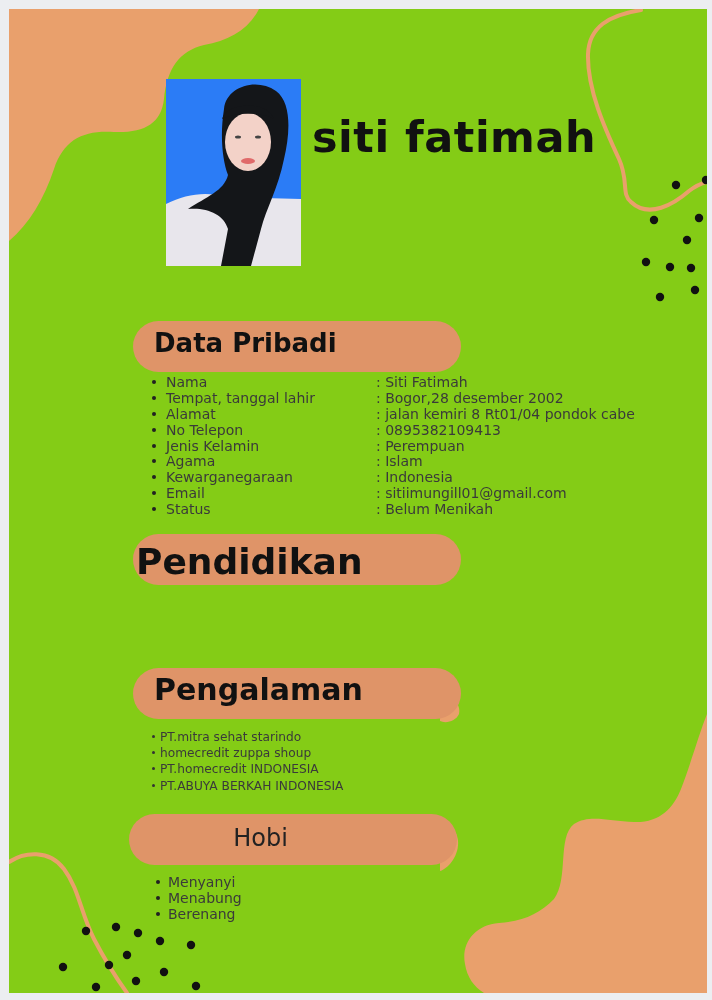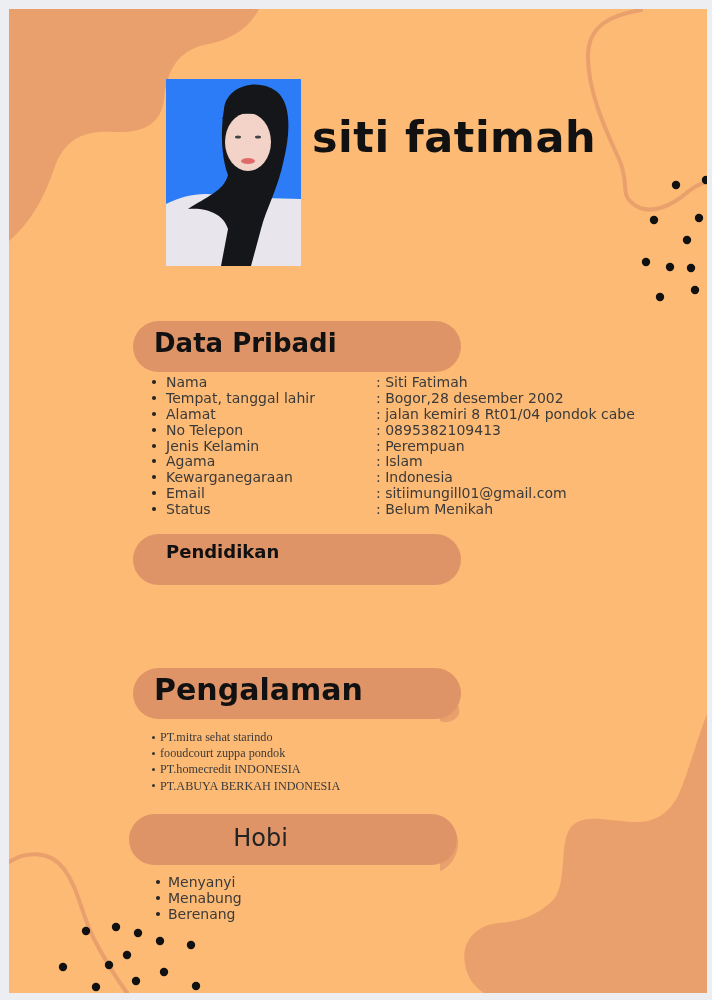--- a/index.html
+++ b/index.html
@@ -1,17 +1,17 @@
 <!DOCTYPE html>
 <html><head>
 <meta charset="utf-8">
 <style>
   html, body { margin:0; padding:0; }
   body { width:712px; height:1000px; background:#eceef1; position:relative; overflow:hidden; font-family:"DejaVu Sans", sans-serif; }
-  .page { position:absolute; left:9px; top:9px; width:698px; height:984px; background:#fdba74; overflow:hidden; }
+  .page { position:absolute; left:9px; top:9px; width:698px; height:984px; background:#84cc16; overflow:hidden; }
   .deco { position:absolute; left:0; top:0; width:698px; height:984px; }
   .photo { position:absolute; left:157px; top:70px; width:135px; height:187px; background:#2b7cf6; overflow:hidden; }
   .title { position:absolute; left:303px; top:103px; font-family:"DejaVu Sans", sans-serif; font-weight:bold; font-size:43px; color:#111; letter-spacing:0.5px; white-space:nowrap; }
   .pill { position:absolute; background:#df9468; border-radius:26px; }
   .pill-title { position:absolute; font-family:"DejaVu Sans", sans-serif; font-weight:bold; color:#111; white-space:nowrap; }
   .list { position:absolute; margin:0; padding:0; list-style:none; font-family:"DejaVu Sans", sans-serif; font-size:14px; color:#3a3a3a; }
   .list li { position:relative; height:15.9px; line-height:15.9px; white-space:nowrap; }
   .bullet { display:inline-block; width:4px; height:4px; border-radius:50%; background:#222; vertical-align:middle; margin-right:10px; position:relative; top:-1px; }
   .small-bullet { display:inline-block; width:3px; height:3px; border-radius:50%; background:#333; vertical-align:middle; margin-right:5px; position:relative; top:-1px; }
   .val { position:absolute; left:224px; top:0; }
@@ -91,29 +91,29 @@
     <li><span class="bullet"></span><span>Alamat</span><span class="val">: jalan kemiri 8 Rt01/04 pondok cabe</span></li>
     <li><span class="bullet"></span><span>No Telepon</span><span class="val">: 0895382109413</span></li>
     <li><span class="bullet"></span><span>Jenis Kelamin</span><span class="val">: Perempuan</span></li>
     <li><span class="bullet"></span><span>Agama</span><span class="val">: Islam</span></li>
     <li><span class="bullet"></span><span>Kewarganegaraan</span><span class="val">: Indonesia</span></li>
     <li><span class="bullet"></span><span>Email</span><span class="val">: sitiimungill01@gmail.com</span></li>
     <li><span class="bullet"></span><span>Status</span><span class="val">: Belum Menikah</span></li>
   </ul>
 
   <div class="pill" style="left:124px; top:525px; width:328px; height:51px;"></div>
-  <div class="pill-title" style="left:157px; top:532px; font-size:18px;">Pendidikan</div>
+  <div class="pill-title" style="left:127px; top:532px; font-size:36px;">Pendidikan</div>
 
 
   <div class="pill" style="left:124px; top:659px; width:328px; height:51px;"></div>
   <div class="pill-title" style="left:145px; top:663px; font-size:30px;">Pengalaman</div>
 
-  <ul class="list" style="left:143px; top:720px; font-size:12.2px;font-family:Liberation Serif, serif;">
+  <ul class="list" style="left:143px; top:720px; font-size:12.2px;">
     <li style="height:16.2px; line-height:16.2px;"><span class="small-bullet"></span><span>PT.mitra sehat starindo</span></li>
-    <li style="height:16.2px; line-height:16.2px;"><span class="small-bullet"></span><span>fooudcourt zuppa pondok</span></li>
+    <li style="height:16.2px; line-height:16.2px;"><span class="small-bullet"></span><span>homecredit zuppa shoup</span></li>
     <li style="height:16.2px; line-height:16.2px;"><span class="small-bullet"></span><span>PT.homecredit INDONESIA</span></li>
     <li style="height:16.2px; line-height:16.2px;"><span class="small-bullet"></span><span>PT.ABUYA BERKAH INDONESIA</span></li>
   </ul>
 
   <div class="pill" style="left:120px; top:805px; width:328px; height:51px;"></div>
   <div class="pill-title" style="left:120px; top:815px; width:263px; text-align:center; font-size:24px; font-weight:normal; color:#222;">Hobi</div>
 
   <ul class="list" style="left:147px; top:866px;">
     <li><span class="bullet" style="margin-right:8px;"></span><span>Menyanyi</span></li>
     <li><span class="bullet" style="margin-right:8px;"></span><span>Menabung</span></li>

